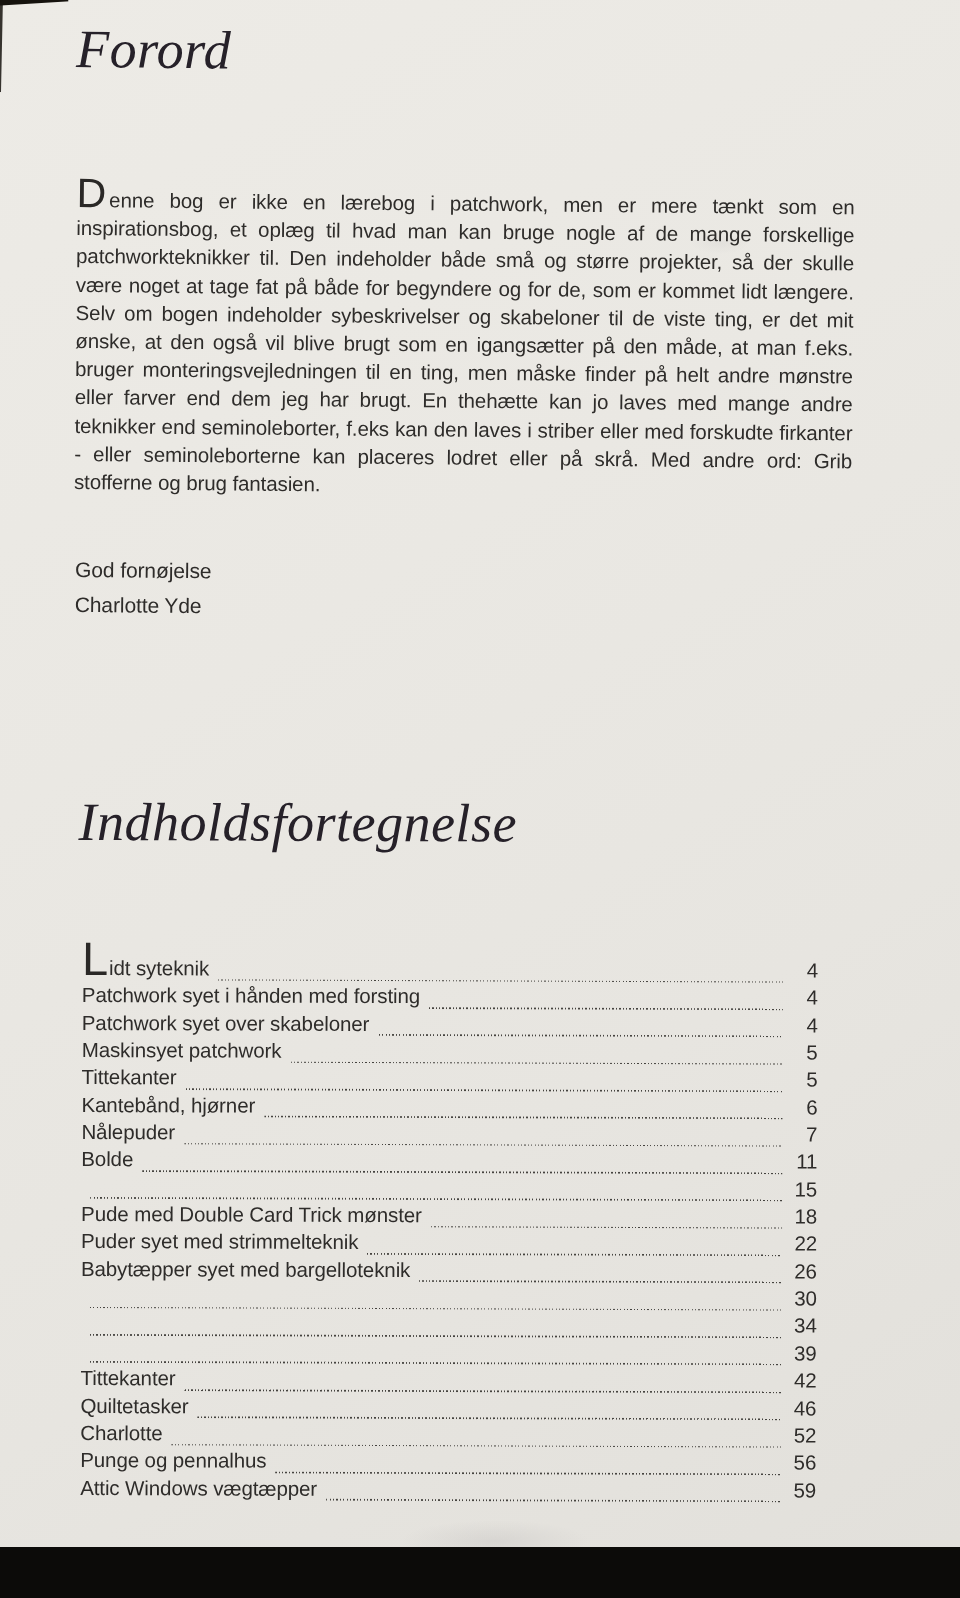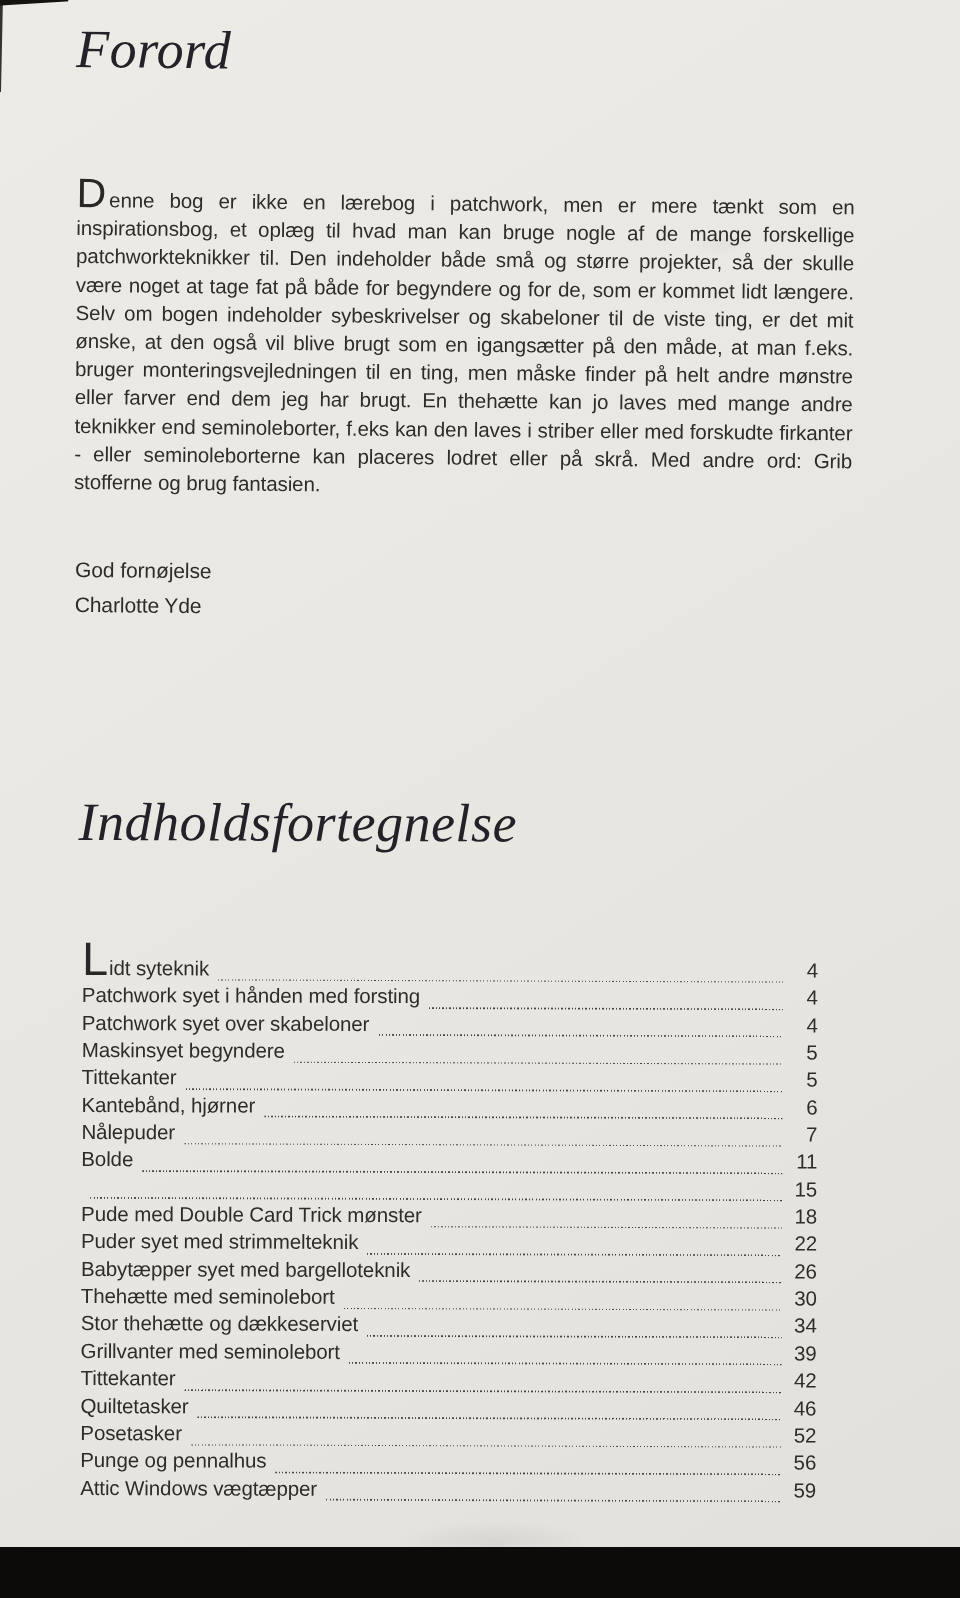--- a/index.html
+++ b/index.html
@@ -181,21 +181,21 @@
           <span class="toc-label">Patchwork syet i hånden med forsting</span>
           <span class="toc-dots"></span>
           <span class="toc-page">4</span>
         </div>
         <div class="toc-row">
           <span class="toc-label">Patchwork syet over skabeloner</span>
           <span class="toc-dots"></span>
           <span class="toc-page">4</span>
         </div>
         <div class="toc-row">
-          <span class="toc-label">Maskinsyet begyndere</span>
+          <span class="toc-label">Maskinsyet patchwork</span>
           <span class="toc-dots"></span>
           <span class="toc-page">5</span>
         </div>
         <div class="toc-row">
           <span class="toc-label">Tittekanter</span>
           <span class="toc-dots"></span>
           <span class="toc-page">5</span>
         </div>
         <div class="toc-row">
           <span class="toc-label">Kantebånd, hjørner</span>
@@ -225,46 +225,43 @@
           <span class="toc-label">Puder syet med strimmelteknik</span>
           <span class="toc-dots"></span>
           <span class="toc-page">22</span>
         </div>
         <div class="toc-row">
           <span class="toc-label">Babytæpper syet med bargelloteknik</span>
           <span class="toc-dots"></span>
           <span class="toc-page">26</span>
         </div>
         <div class="toc-row">
-          <span class="toc-label">Thehætte med seminolebort</span>
           <span class="toc-dots"></span>
           <span class="toc-page">30</span>
         </div>
         <div class="toc-row">
-          <span class="toc-label">Stor thehætte og dækkeserviet</span>
           <span class="toc-dots"></span>
           <span class="toc-page">34</span>
         </div>
         <div class="toc-row">
-          <span class="toc-label">Grillvanter med seminolebort</span>
           <span class="toc-dots"></span>
           <span class="toc-page">39</span>
         </div>
         <div class="toc-row">
           <span class="toc-label">Tittekanter</span>
           <span class="toc-dots"></span>
           <span class="toc-page">42</span>
         </div>
         <div class="toc-row">
           <span class="toc-label">Quiltetasker</span>
           <span class="toc-dots"></span>
           <span class="toc-page">46</span>
         </div>
         <div class="toc-row">
-          <span class="toc-label">Posetasker</span>
+          <span class="toc-label">Charlotte</span>
           <span class="toc-dots"></span>
           <span class="toc-page">52</span>
         </div>
         <div class="toc-row">
           <span class="toc-label">Punge og pennalhus</span>
           <span class="toc-dots"></span>
           <span class="toc-page">56</span>
         </div>
         <div class="toc-row">
           <span class="toc-label">Attic Windows vægtæpper</span>

